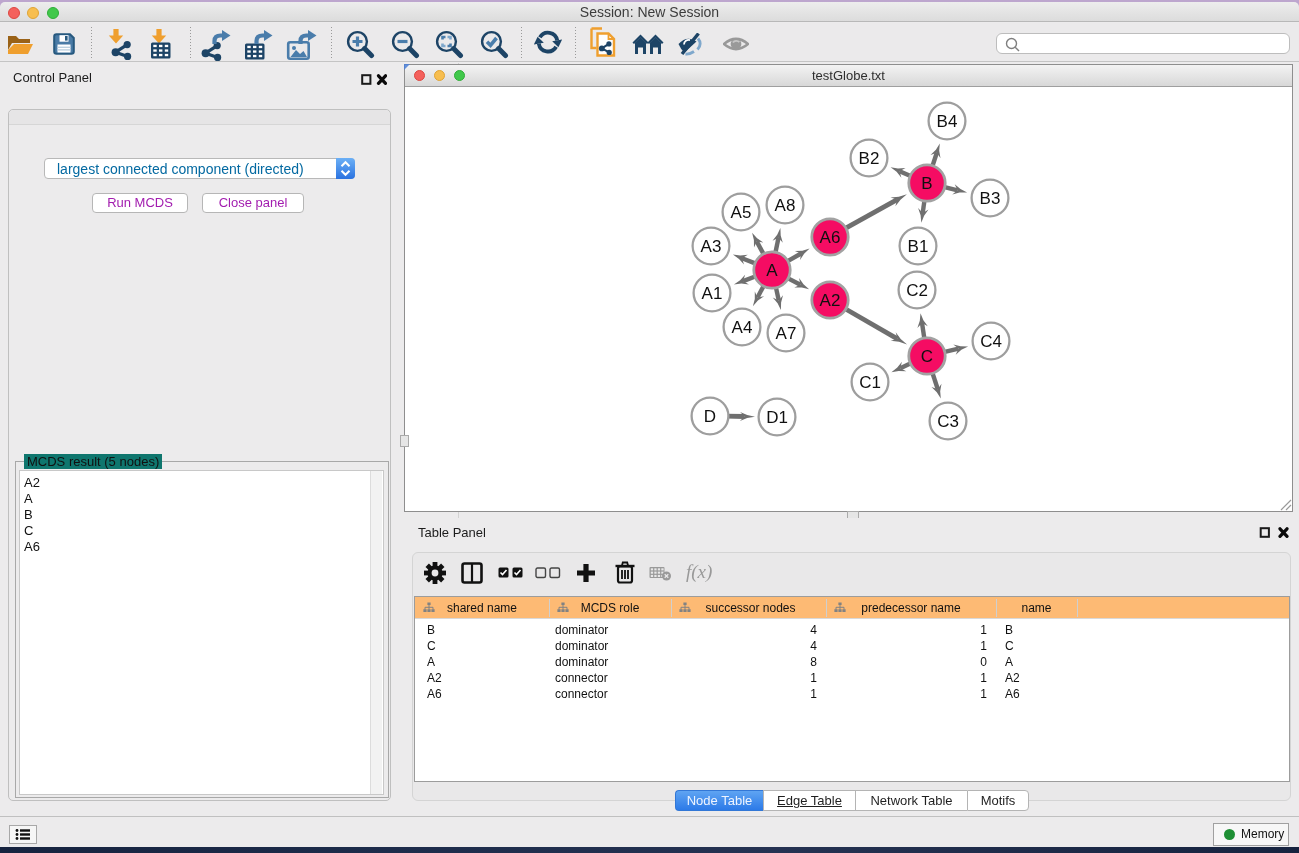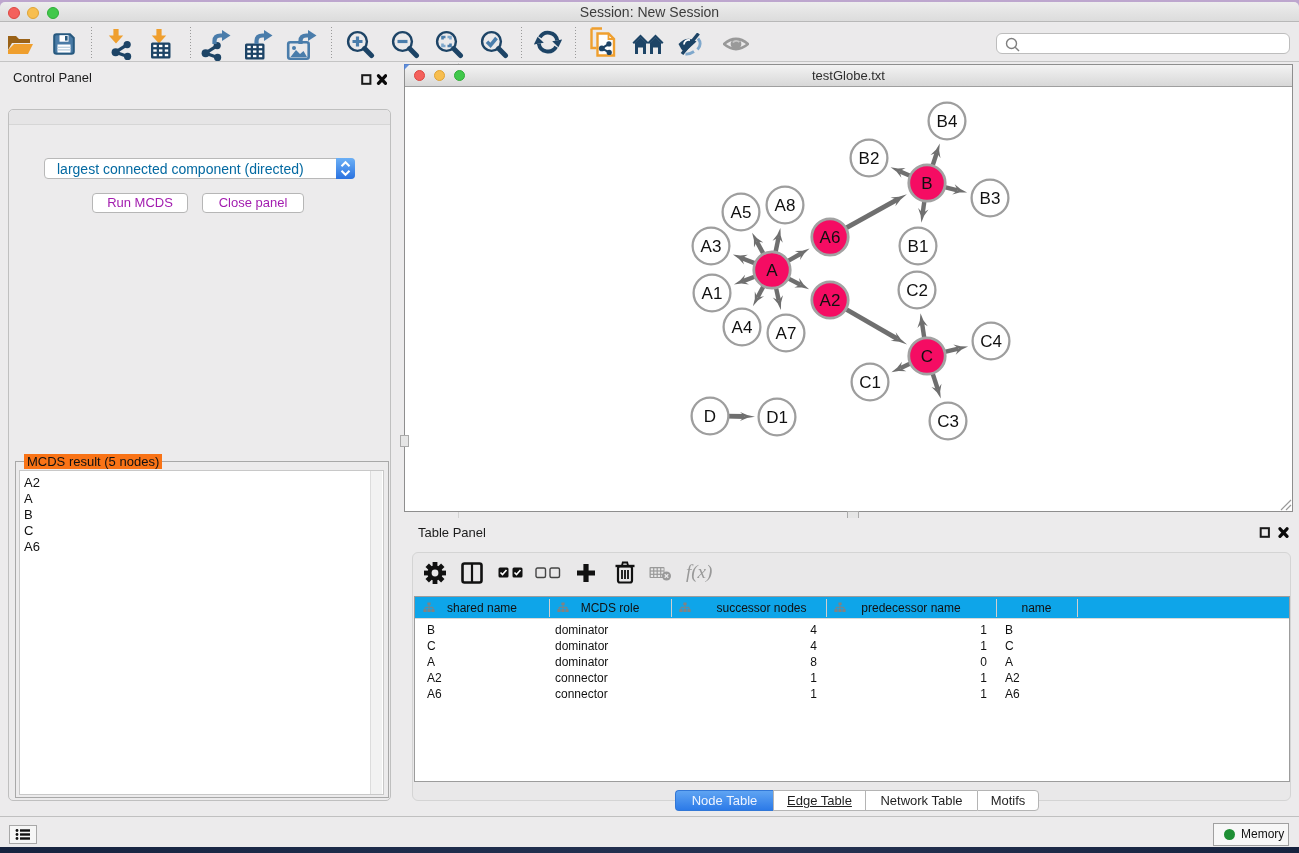--- a/index.html
+++ b/index.html
@@ -36,39 +36,39 @@
   border-bottom:1px solid #d6d6d6; border-radius:5px 5px 0 0; }
 #optlabel { position:absolute; left:0; width:100%; top:71px; text-align:center; font-size:14px; color:#1c1c1c; }
 #combo { position:absolute; left:44px; top:95px; width:311px; height:21px; background:#fff;
   border:1px solid #b8b8b8; border-radius:4px; }
 #combo .txt { position:absolute; left:12px; top:0; line-height:20px; font-size:14px; color:#0369a1; }
 #combo .btn { position:absolute; right:-1px; top:-1px; width:19px; height:21px; border-radius:0 4px 4px 0;
   background:linear-gradient(#6cb0f6,#2a72e0); }
 .cbtn { position:absolute; height:20px; background:#fff; border:1px solid #b6b6b6; border-radius:4px;
   font-size:13px; color:#a21caf; text-align:center; line-height:18px; }
 #fieldset { position:absolute; left:15px; top:398px; width:374px; height:337px; border:1px solid #a8a8a8; }
-#fieldset .legend { position:absolute; left:8px; top:-8px; background:#f97316; padding:0 3px; font-size:13px; color:#111; }
+#fieldset .legend { position:absolute; left:8px; top:-8px; background:#0f766e; padding:0 3px; font-size:13px; color:#111; }
 #listbox { position:absolute; left:3px; top:8px; width:365px; height:325px; background:#fff; border:1px solid #c8c8c8; }
 #listbox .sb { position:absolute; right:1px; top:0; width:12px; height:100%; background:#f2f2f2; border-left:1px solid #dcdcdc; }
 #listbox .items { position:absolute; left:4px; top:4px; font-size:13px; color:#111; line-height:16px; }
 
 
 #netframe { left:404px; top:64px; width:889px; height:448px; background:#fff;
   border:1px solid #8e8e8e; }
 #nettitle { position:absolute; left:0; top:0; width:100%; height:22px;
   background:linear-gradient(#f3f3f3,#d8d8d8); border-bottom:1px solid #9f9f9f; }
 #nettitle .title { width:100%; text-align:center; font-size:13px; color:#2e2e2e; line-height:21px; }
 
 
 #tpanel { left:404px; top:518px; width:895px; height:298px; background:#ecebec; }
 #tpanel .hdr { position:absolute; left:14px; top:7px; font-size:13px; color:#1c1c1c; }
 #ttoolbar { position:absolute; left:8px; top:34px; width:879px; height:249px; background:#e9e8e9;
   border:1px solid #d4d4d4; border-radius:6px; }
 #ttable { position:absolute; left:10px; top:78px; width:876px; height:186px; background:#fff; border:1px solid #9c9c9c; }
-#thead { position:absolute; left:0; top:0; width:100%; height:22px; background:#0ea5e9; border-bottom:1px solid #d9d9d9; }
+#thead { position:absolute; left:0; top:0; width:100%; height:22px; background:#fdba74; border-bottom:1px solid #d9d9d9; }
 .th { position:absolute; top:0; height:22px; font-size:12px; color:#111; text-align:center; line-height:22px; }
 .thsep { position:absolute; top:2px; height:18px; width:1px; background:#cfcfcf; }
 .trow { position:absolute; font-size:12px; color:#111; }
 .btabs { position:absolute; top:272px; left:271px; display:flex; height:21px; }
 .btab { height:21px; line-height:20px; font-size:13px; color:#1f1f1f; background:#fff;
   border:1px solid #b4b4b4; border-right:none; text-align:center; }
 .btab.first { border-radius:4px 0 0 4px; }
 .btab.last { border-radius:0 4px 4px 0; border-right:1px solid #b4b4b4; }
 .btab.sel { background:linear-gradient(#5fa4f2,#2c7ae8); color:#eef4ff; border-color:#3277d6; }
 
@@ -447,21 +447,21 @@
             <rect x="4.4" y="0.5" width="3.2" height="2.6"></rect>
             <rect x="0.4" y="7.2" width="3.2" height="2.8"></rect>
             <rect x="4.4" y="7.2" width="3.2" height="2.8"></rect>
             <rect x="8.4" y="7.2" width="3.2" height="2.8"></rect>
           </g>
           <g fill="none" stroke="#828282" stroke-width="1">
             <path d="M6 3.1 L6 7.2 M2 7.2 L2 5.3 L10 5.3 L10 7.2"></path>
           </g>
         </svg>
 <div class="thsep" style="left:256px;"></div>
-<div class="th" style="left:269px;width:155px;">successor nodes</div>
+<div class="th" style="left:258px;width:155px;">successor nodes</div>
 <svg width="12" height="11" viewBox="0 0 12 11" style="position:absolute;top:5px;left:264px;">
           <g fill="#828282" stroke="none">
             <rect x="4.4" y="0.5" width="3.2" height="2.6"></rect>
             <rect x="0.4" y="7.2" width="3.2" height="2.8"></rect>
             <rect x="4.4" y="7.2" width="3.2" height="2.8"></rect>
             <rect x="8.4" y="7.2" width="3.2" height="2.8"></rect>
           </g>
           <g fill="none" stroke="#828282" stroke-width="1">
             <path d="M6 3.1 L6 7.2 M2 7.2 L2 5.3 L10 5.3 L10 7.2"></path>
           </g>
@@ -505,21 +505,21 @@
 <div class="trow" style="left:470px;top:73px;width:102px;text-align:right;line-height:16px;">1</div>
 <div class="trow" style="left:590px;top:73px;line-height:16px;">A2</div>
 <div class="trow" style="left:12px;top:89px;line-height:16px;">A6</div>
 <div class="trow" style="left:140px;top:89px;line-height:16px;">connector</div>
 <div class="trow" style="left:300px;top:89px;width:102px;text-align:right;line-height:16px;">1</div>
 <div class="trow" style="left:470px;top:89px;width:102px;text-align:right;line-height:16px;">1</div>
 <div class="trow" style="left:590px;top:89px;line-height:16px;">A6</div>
 </div>
   </div>
   <div class="btabs">
-    <div class="btab first sel" style="width:98px;">Node Table</div>
+    <div class="btab first sel" style="width:88px;">Node Table</div>
     <div class="btab" style="width:92px;text-decoration:underline;">Edge Table</div>
     <div class="btab" style="width:112px;">Network Table</div>
     <div class="btab last" style="width:62px;">Motifs</div>
   </div>
 </div>
 
 <div class="abs" id="statusbar">
   <div id="listbtn">
     <svg width="26" height="17" viewBox="0 0 26 17">
       <circle cx="7" cy="4.5" r="1.4" fill="#111"></circle>

